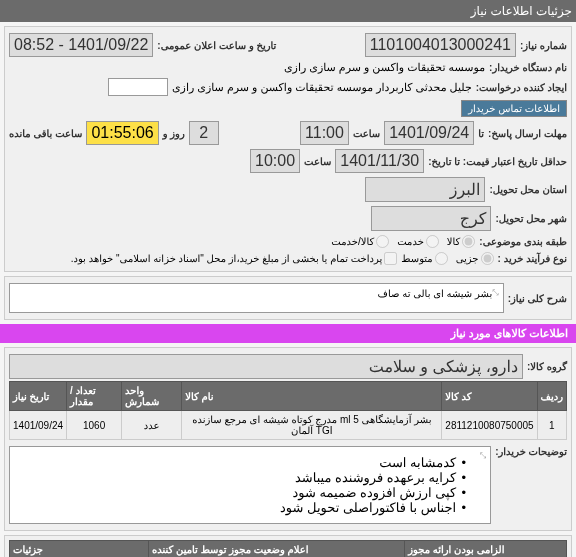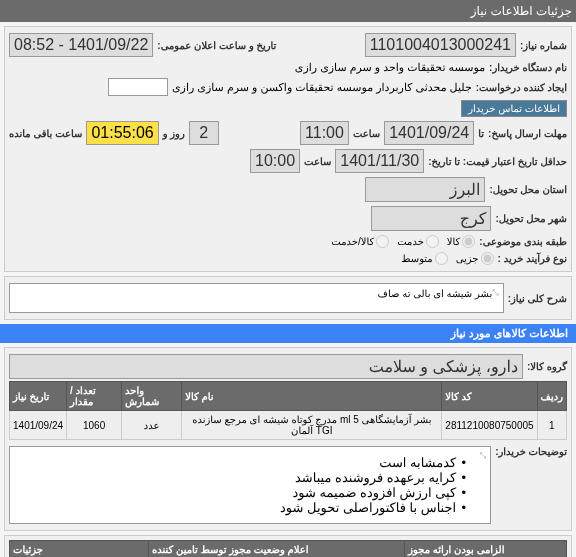--- a/index.html
+++ b/index.html
@@ -10,21 +10,21 @@
 .row { display: flex; align-items: center; flex-wrap: wrap; padding: 2px 0; gap: 4px; }
 .label { color: #333; font-weight: bold; font-size: 10px; white-space: nowrap; }
 .field { border: 1px solid #999; background: #fff; padding: 2px 4px; font-size: 16px; min-height: 18px; display: inline-block; }
 .field-gray { background: #ddd; color: #333; }
 .field-green { background: #fde047; }
 .field-wide { flex: 1; min-width: 100px; }
 .btn { background: #d0d0d0; border: 1px solid #888; padding: 2px 6px; font-size: 10px; cursor: pointer; }
 .btn-info { background: #4a7a9a; color: #fff; }
 .radio-group { display: flex; gap: 8px; align-items: center; }
 .radio-item { display: flex; align-items: center; gap: 2px; font-size: 10px; }
-.sub-header { background: #3b82f6; color: #fff; padding: 3px 8px; font-size: 11px; font-weight: bold; }
+.sub-header { background: #d946ef; color: #fff; padding: 3px 8px; font-size: 11px; font-weight: bold; }
 .desc-box { border: 1px solid #999; background: #fff; padding: 4px; min-height: 30px; font-size: 10px; }
 table { width: 100%; border-collapse: collapse; font-size: 10px; }
 th { background: #6b6b6b; color: #fff; padding: 3px; border: 1px solid #555; text-align: left; }
 td { background: #eee; padding: 3px; border: 1px solid #ccc; text-align: center; }
 .notes-list { padding: 4px 20px; font-size: 13px; }
 .notes-list li { list-style: none; position: relative; padding-right: 10px; }
 .notes-list li::before { content: '•'; position: absolute; right: 0; }
 .sep { flex: 1; }
 select { border: 1px solid #999; background: #fff; font-size: 10px; padding: 1px; }
 .btn-olive { background: #b8b878; border: 4px solid #0369a1; padding: 2px 8px; font-size: 10px; cursor: pointer; }
@@ -42,21 +42,21 @@
     <div class="row">
       <span class="label">شماره نیاز:</span>
       <span class="field field-gray" style="min-width:130px">1101004013000241</span>
       <span class="sep"></span>
       <span class="label">تاریخ و ساعت اعلان عمومی:</span>
       <span class="field field-gray" style="min-width:130px">1401/09/22 - 08:52</span>
     </div>
 
     <div class="row">
       <span class="label">نام دستگاه خریدار:</span>
-      <span>موسسه تحقیقات واحد و سرم سازی رازی</span>
+      <span>موسسه تحقیقات واکسن و سرم سازی رازی</span>
     </div>
 
     <div class="row">
       <span class="label">ایجاد کننده درخواست:</span>
       <span>جلیل محدثی کاربردار موسسه تحقیقات واکسن و سرم سازی رازی</span>
       <span class="field" style="min-width:60px"></span>
       <button class="btn btn-info">اطلاعات تماس خریدار</button>
     </div>
 
     <div class="row">
@@ -112,20 +112,24 @@
       <div class="radio-group">
         <label class="radio-item">
             <input type="radio" checked="" disabled="" style="">
             <span>جزیی</span>
           </label>
         <label class="radio-item">
             <input type="radio" disabled="" style="">
             <span>متوسط</span>
           </label>
       </div>
+      <label class="radio-item">
+          <input type="checkbox" disabled="" style="">
+          <span>پرداخت تمام یا بخشی از مبلغ خرید،از محل "اسناد خزانه اسلامی" خواهد بود.</span>
+        </label>
     </div>
   </div>
 
   <div class="section">
     <div class="row">
       <span class="label">شرح کلی نیاز:</span>
       <div class="desc-box field-wide">
         <span class="textarea-handle">⤡</span>
         <span>بشر شیشه ای بالی ته صاف</span>
       </div>

